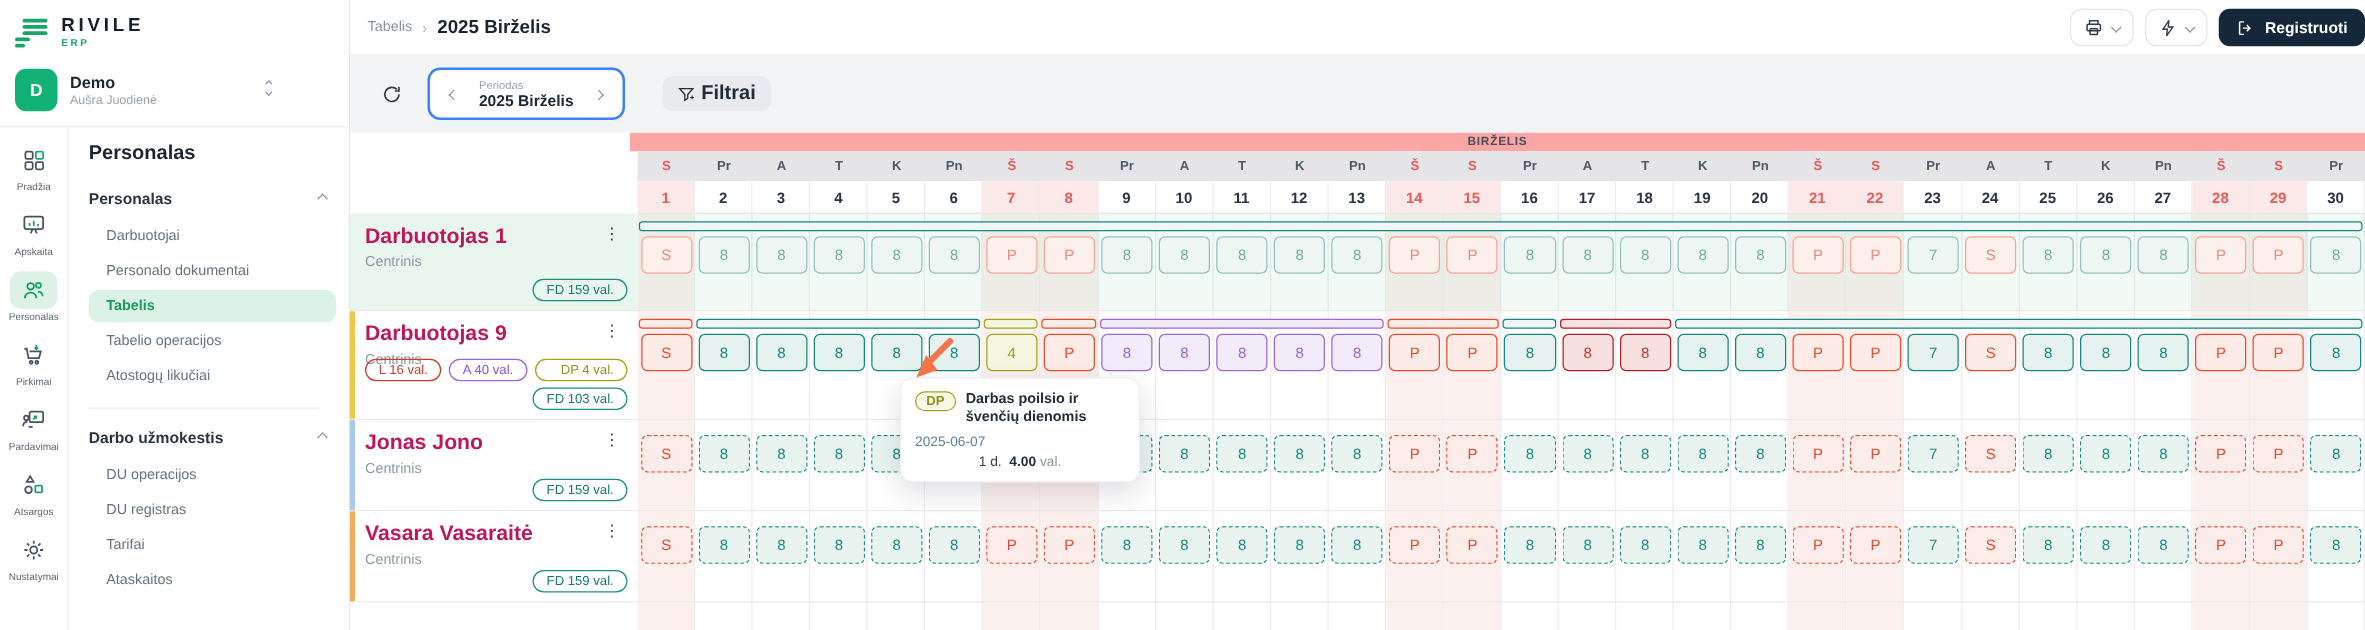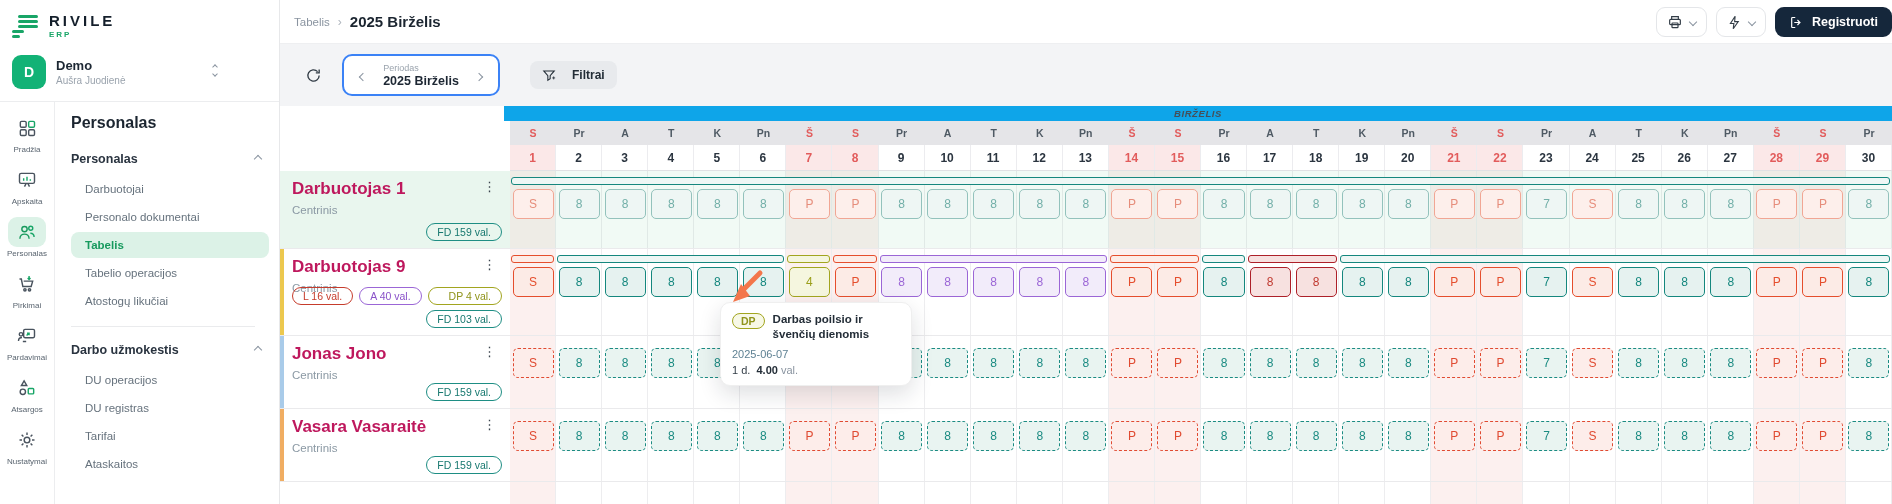--- a/index.html
+++ b/index.html
@@ -67,29 +67,29 @@
   .toolbar { height:62px; background:#f3f4f6; display:flex; align-items:center; gap:16px;
              padding-left:20px; flex:none; }
   .refresh { width:26px; height:26px; display:flex; align-items:center; justify-content:center; cursor:pointer; }
   .period { width:158px; height:42px; background:#fff; border:2px solid #3b82f6; border-radius:10px;
             display:flex; align-items:center; justify-content:space-between; padding:0 12px; }
   .period-mid { text-align:left; }
   .period-label { font-size:9px; color:#9aa3ad; }
   .period-value { font-size:12.5px; font-weight:600; color:#1d2733; margin-top:1px; white-space:nowrap; }
   .pnav { cursor:pointer; padding:4px; }
   .filter-btn { height:28px; background:#e8eaed; border-radius:8px; display:flex; align-items:center;
-                gap:16px; padding:0 12px; font-size:12px; font-weight:600; color:#222c36;
+                gap:5px; padding:0 12px; font-size:16px; font-weight:600; color:#222c36;
                 cursor:pointer; margin-left:14px; }
   .filter-btn svg { stroke:#222c36; }
 
   
   .sheet { position:relative; flex:1; background:#fff; overflow:hidden; }
-  .month-band { position:absolute; top:0; left:224px; right:0; height:15px; background:#0ea5e9;
+  .month-band { position:absolute; top:0; left:224px; right:0; height:15px; background:#fca5a5;
                 display:flex; align-items:center; justify-content:center; font-size:9.5px;
-                font-weight:700; letter-spacing:0.6px; color:#454f59;font-style:italic; }
+                font-weight:700; letter-spacing:0.6px; color:#454f59; }
   .dow-row { position:absolute; top:15px; left:230px; right:0; height:24px; background:#e5e5e8;
              display:grid; grid-template-columns:repeat(30,1fr); }
   .hcell { display:flex; align-items:center; justify-content:center; }
   .dowc { font-size:10.5px; font-weight:600; color:#4f5a64; }
   .dowc.wk { color:#e25c5c; }
   .date-row { position:absolute; top:39px; left:230px; right:0; height:26px;
               display:grid; grid-template-columns:repeat(30,1fr); border-bottom:1px solid #e0e1e4; }
   .datec { font-size:12px; font-weight:600; color:#2b3540; background:#fff; border-right:1px solid #ececef; }
   .datec.wk { color:#e25c5c; background:#fbe8e8; }
   #stripes { position:absolute; top:65px; left:230px; right:0; bottom:0;
@@ -140,21 +140,21 @@
 
   
   .tooltip { position:absolute; left:440px; top:196px; width:192px; z-index:10; background:#fff;
              border:1px solid #efefef; border-radius:10px; padding:9px 11px 9px 11px;
              box-shadow:0 8px 22px rgba(20,30,40,0.14); }
   .tt-head { display:flex; gap:8px; align-items:flex-start; }
   .tt-pill { font-size:10.5px; font-weight:600; color:#8f931a; border:1.3px solid #a2a51f;
              background:#f7f8e6; border-radius:999px; padding:1px 8px; flex:none; margin-top:1px; }
   .tt-title { font-size:11.5px; font-weight:700; color:#232d37; line-height:1.3; }
   .tt-date { font-size:11px; color:#5e8193; margin-top:6px; }
-  .tt-dur { font-size:11px; color:#333d47; margin-top:4px; }
+  .tt-dur { font-size:11px; color:#333d47; margin-top:4px;text-align:center; }
   .tt-dur b { font-weight:700; color:#232d37; }
   .tt-dur .unit { color:#8a94a0; }
   .cursor-arrow { position:absolute; left:448px; top:162px; z-index:11; }
 </style>
 </head>
 <body>
 
 <div class="app">
 
   <div class="leftpane">

